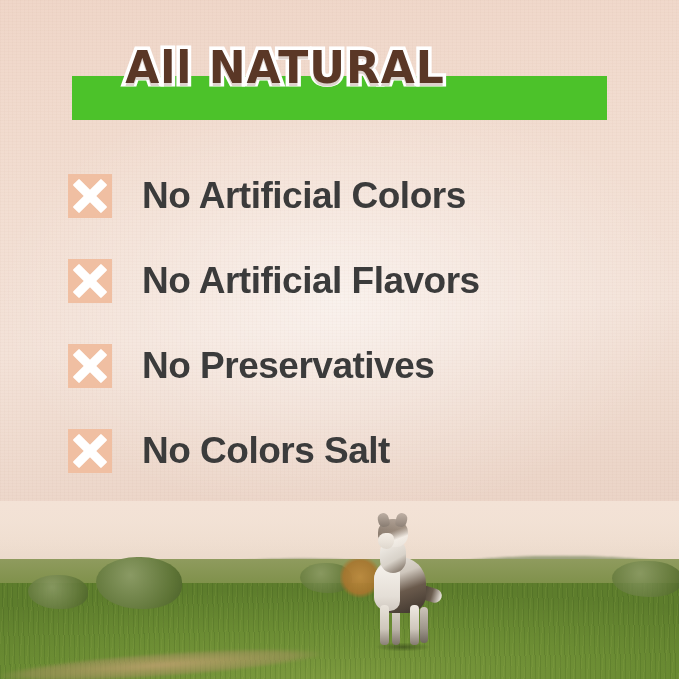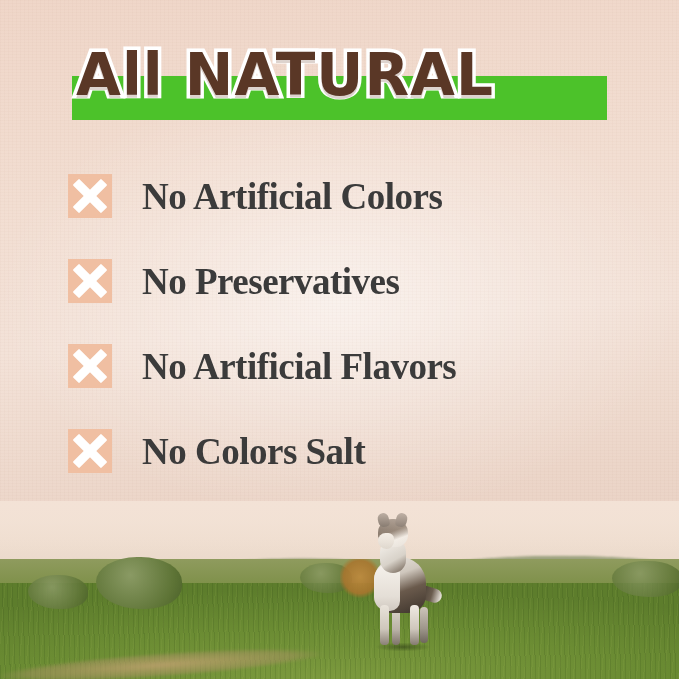--- a/index.html
+++ b/index.html
@@ -28,21 +28,21 @@
   
   #headline-band{
     position:absolute;left:72px;top:76px;width:535px;height:44px;
     background:#4cc22a;
   }
   #headline{
     position:absolute;left:0;top:46px;width:570px;
     text-align:center;
     font-family:"DejaVu Sans", sans-serif;
     font-weight:bold;
-    font-size:58px;
+    font-size:44px;
     letter-spacing:1px;
     line-height:1;
     color:#5a3726;
     -webkit-text-stroke:7px #ffffff;
     paint-order:stroke fill;
     text-shadow:0 3px 0 rgba(120,80,60,.25);
   }
 
   
   #claims{
@@ -57,21 +57,21 @@
     position:relative;
     margin-right:30px;
   }
   .xbox:before,.xbox:after{
     content:"";position:absolute;left:50%;top:50%;
     width:40px;height:9px;background:#ffffff;border-radius:1px;
   }
   .xbox:before{transform:translate(-50%,-50%) rotate(45deg);}
   .xbox:after{transform:translate(-50%,-50%) rotate(-45deg);}
   .claim-text{
-    font-family:Liberation Serif, serif;
+    font-family:Liberation Sans, sans-serif;
     font-weight:bold;
     font-size:37px;
     color:#3b3b3b;
     letter-spacing:-0.5px;
     white-space:nowrap;
   }
 
   
   #photo{
     position:absolute;left:0;bottom:0;width:679px;height:178px;overflow:hidden;
@@ -198,26 +198,26 @@
 
   <div id="claims">
 
     <div class="claim">
       <span class="xbox"></span>
       <span class="claim-text">No Artificial Colors</span>
     </div>
 
     <div class="claim">
       <span class="xbox"></span>
+      <span class="claim-text">No Artificial Flavors</span>
+    </div>
+
+    <div class="claim">
+      <span class="xbox"></span>
       <span class="claim-text">No Preservatives</span>
-    </div>
-
-    <div class="claim">
-      <span class="xbox"></span>
-      <span class="claim-text">No Artificial Flavors</span>
     </div>
 
     <div class="claim">
       <span class="xbox"></span>
       <span class="claim-text">No Colors Salt</span>
     </div>
 
   </div>
 
   <div id="photo">

